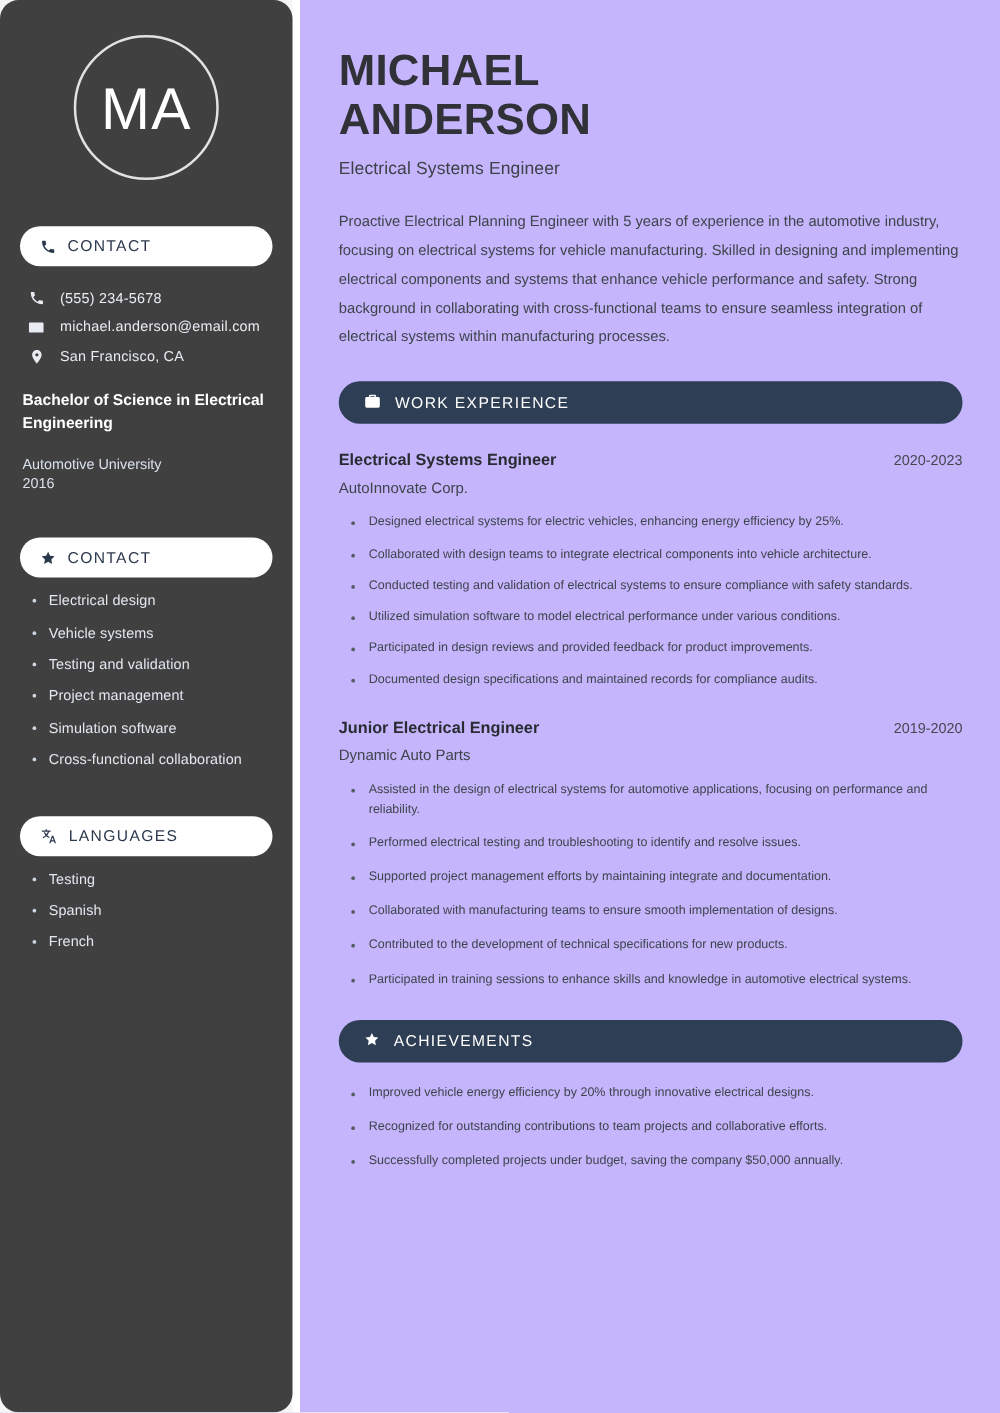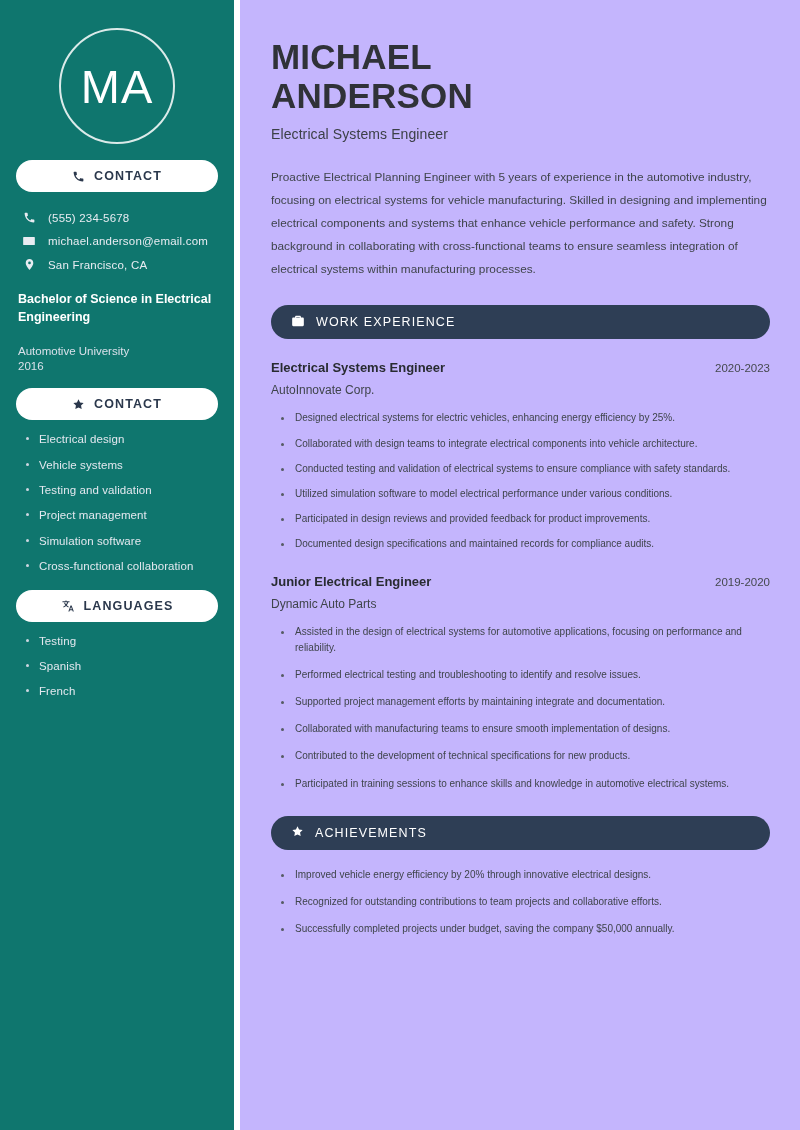--- a/index.html
+++ b/index.html
@@ -6,37 +6,37 @@
   html, body {
     width:800px; height:1130px;
     background:#f5f5f6;
     font-family:"Liberation Sans", sans-serif;
     -webkit-font-smoothing:antialiased;
   }
   .page { position:relative; width:800px; height:1130px; background:#f5f5f6; display:flex; overflow:hidden; }
 
   
   .sidebar {
-    width:234px; flex:0 0 234px; background:#0f766e; color:#ffffff;
-    padding:18px 16px 20px 16px; position:relative;
+    width:234px; flex:0 0 234px; background:#404040; color:#ffffff;
+    padding:18px 16px 20px 16px; position:relative;border-radius:15px;
   }
   .gap { width:6px; flex:0 0 6px; background:#ffffff; }
 
   .monogram-wrap { display:flex; justify-content:center; margin-top:10px; }
   .monogram {
     width:116px; height:116px; border-radius:50%;
     border:2px solid rgba(255,255,255,.85);
     display:flex; align-items:center; justify-content:center;
   }
   .monogram span { font-size:47px; font-weight:400; letter-spacing:1px; color:#fff; line-height:1; }
 
   .pill {
-    margin-top:16px; background:#ffffff; color:#2b384c; border-radius:22px;
+    margin-top:37px; background:#ffffff; color:#2b384c; border-radius:22px;
     height:32px; display:flex; align-items:center; gap:9px; padding:0 16px;
-    font-size:12.5px; font-weight:700; letter-spacing:1.1px;justify-content:center;
+    font-size:12.5px; font-weight:400; letter-spacing:1.1px;
   }
   .pill .glyph { display:flex; align-items:center; }
   .pill svg { display:block; }
 
   .contact-list { margin-top:14px; }
   .contact-row {
     display:flex; align-items:center; gap:12px; padding:5px 4px 5px 6px;
     font-size:11.5px; color:#e8ecf2; letter-spacing:.2px;
   }
   .contact-row .ic { width:14px; flex:0 0 14px; display:flex; justify-content:center; }

